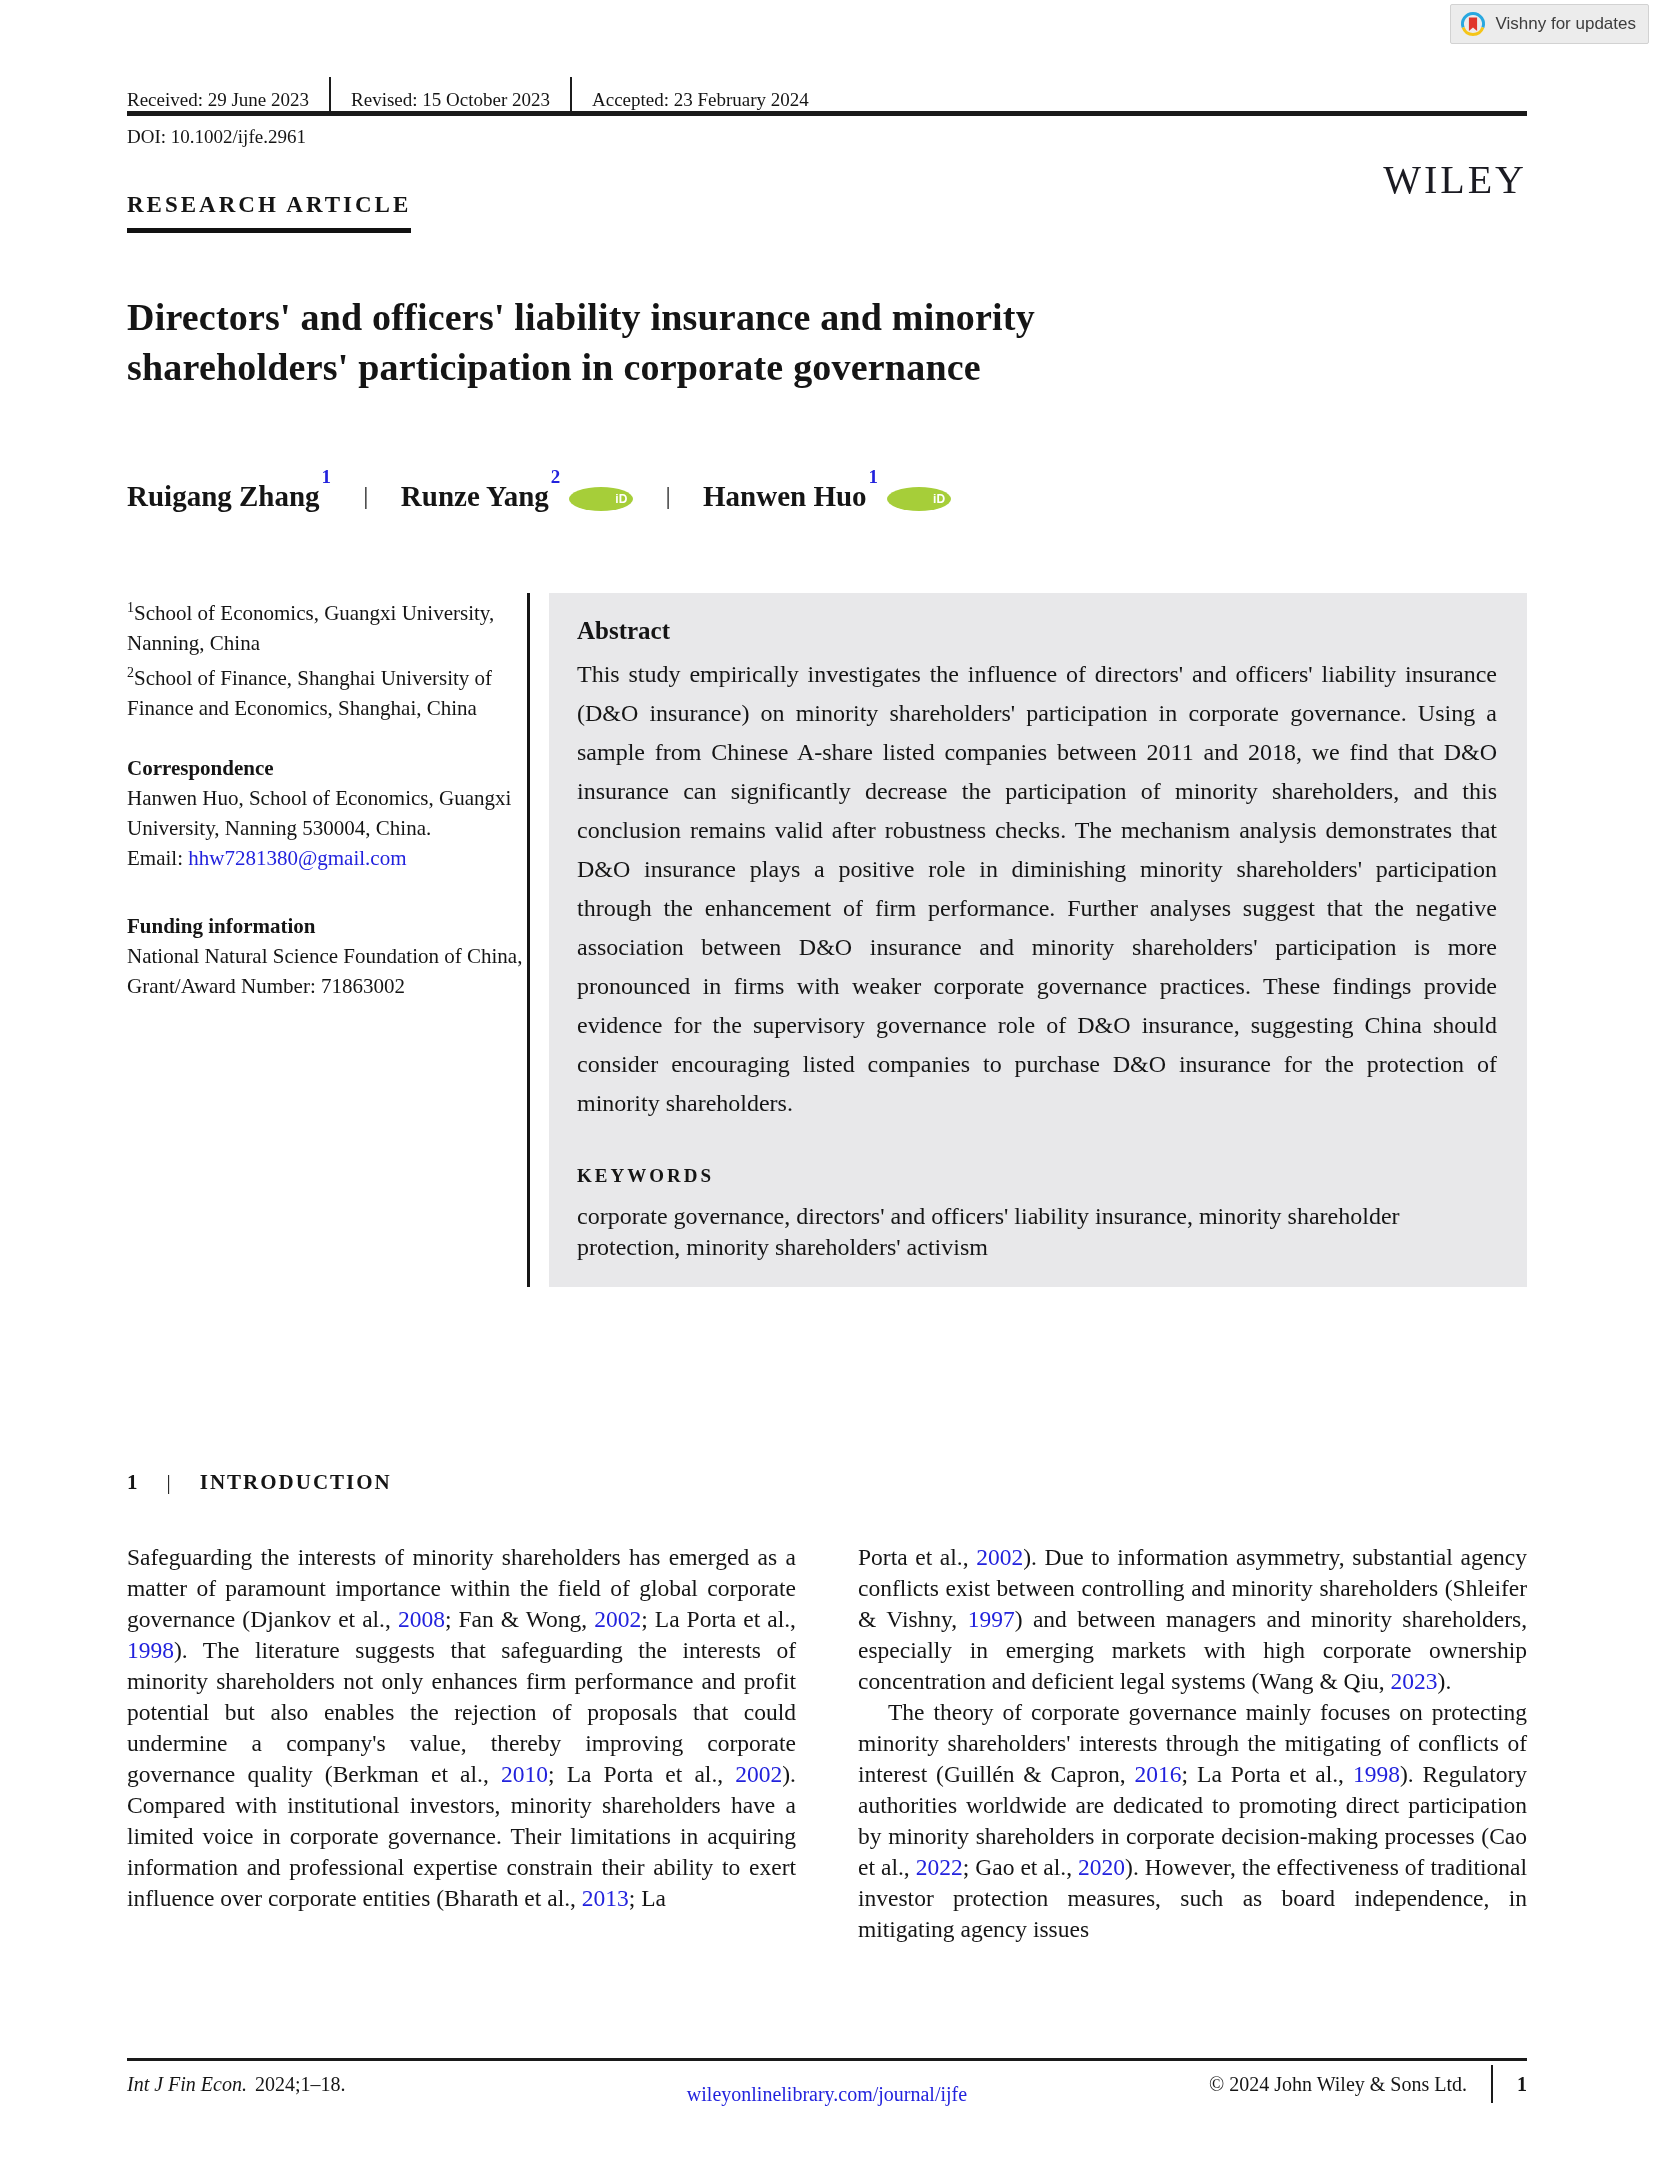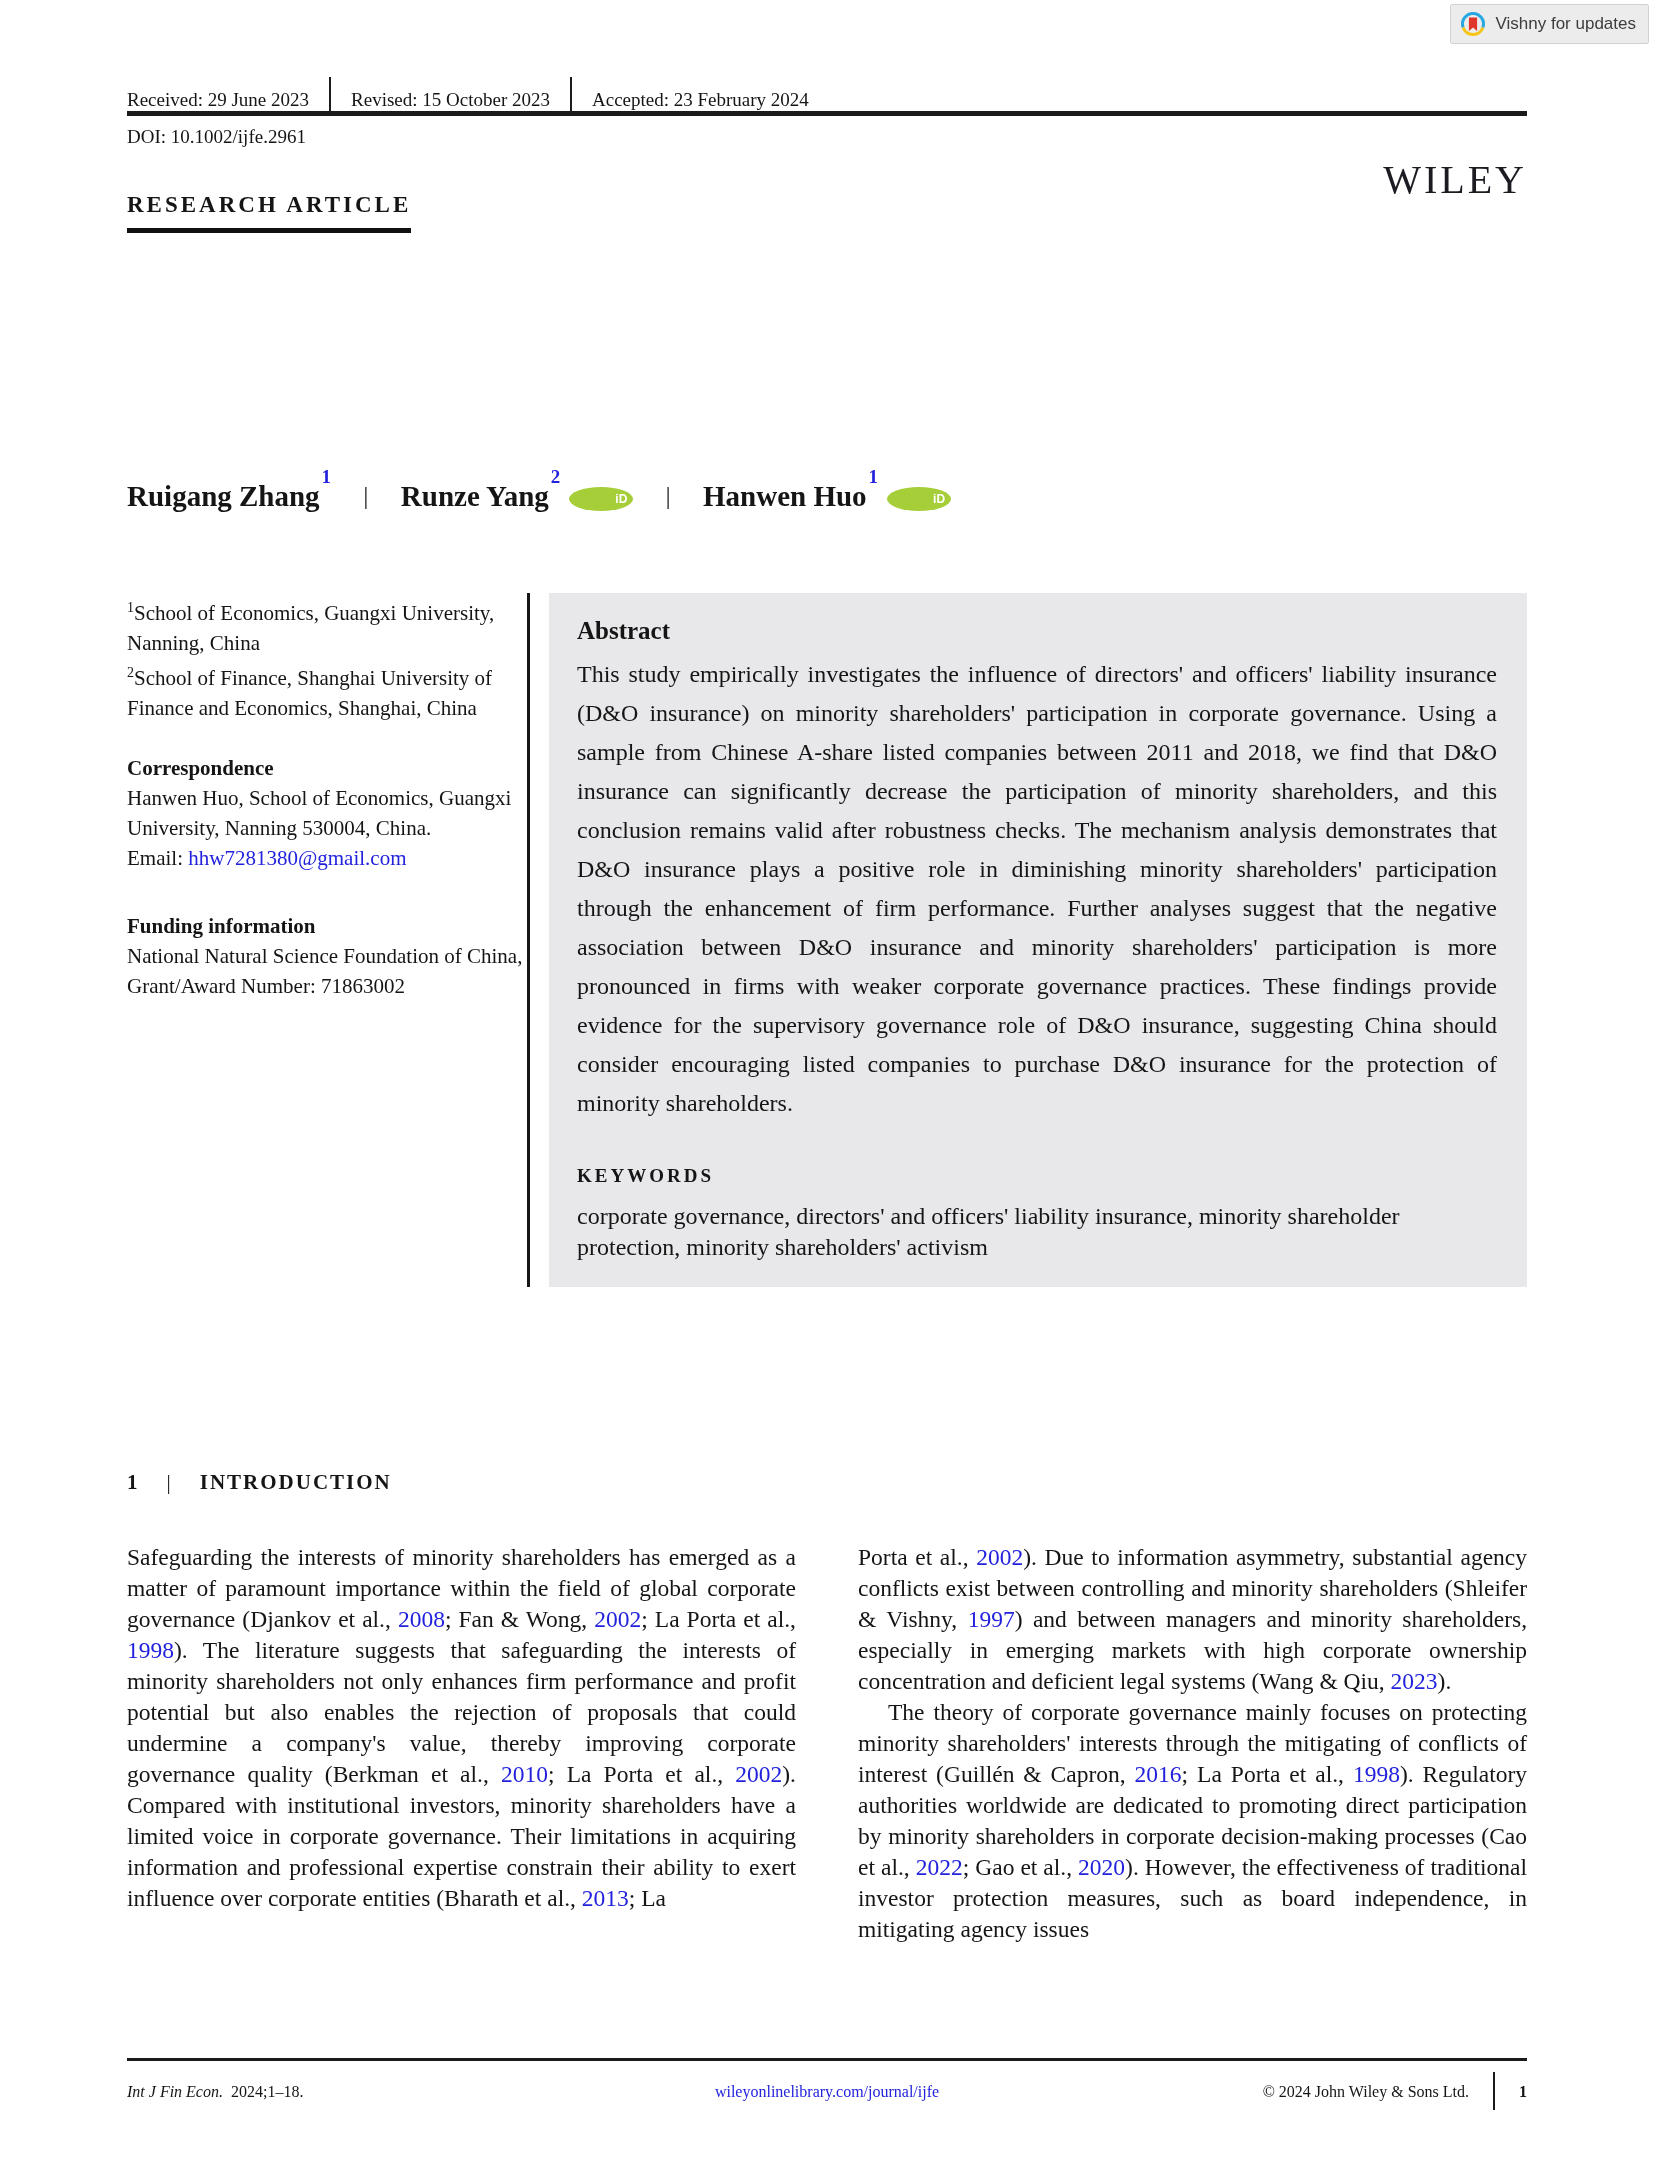--- a/index.html
+++ b/index.html
@@ -78,22 +78,22 @@
   .sec-sep{font-weight:400;margin:0 27px;}
   .cols{display:flex;gap:62px;}
   .col{flex:1;min-width:0;}
   .body-p{font-size:23.5px;line-height:31px;text-align:justify;margin:0;}
   .indent{text-indent:30px;}
   .cite{color:var(--link);cursor:pointer;}
   .link{color:var(--link);text-decoration:none;cursor:pointer;}
   
   .footer{
     position:absolute;top:2058px;left:127px;right:127px;
-    border-top:3px solid var(--rule);padding-top:21px;
-    display:flex;align-items:center;font-size:16px;
+    border-top:3px solid var(--rule);padding-top:12px;
+    display:flex;align-items:center;font-size:20px;
   }
   .f-ital{font-style:italic;margin-right:8px;}
   .f-center{position:absolute;left:50%;transform:translateX(-50%);top:22px;}
   .f-right{margin-left:auto;display:flex;align-items:center;}
   .f-bar{width:2px;height:38px;background:#1a1a1a;margin:-10px 24px -8px 24px;}
   .f-page{font-weight:bold;}
 </style>
 </head>
 <body>
 
@@ -114,20 +114,21 @@
     <span>Revised: 15 October 2023</span>
     <span class="vbar"></span>
     <span>Accepted: 23 February 2024</span>
   </div>
   <div class="thick-rule"></div>
   <div class="doi">DOI: 10.1002/ijfe.2961</div>
 
   <div class="ra">RESEARCH ARTICLE</div>
   <div class="wiley">WILEY</div>
 
+  <h1 class="title"><span>Directors' and officers' liability insurance and minority</span><br><span>shareholders' participation in corporate governance</span></h1>
 
   <div class="authors">
     <span><span>Ruigang Zhang</span><sup class="asup">1</sup></span>
     <span class="asep">|</span>
     <span><span>Runze Yang</span><sup class="asup">2</sup><span class="orcid">iD</span></span>
     <span class="asep">|</span>
     <span><span>Hanwen Huo</span><sup class="asup">1</sup><span class="orcid">iD</span></span>
   </div>
 
   <div class="main-cols">

